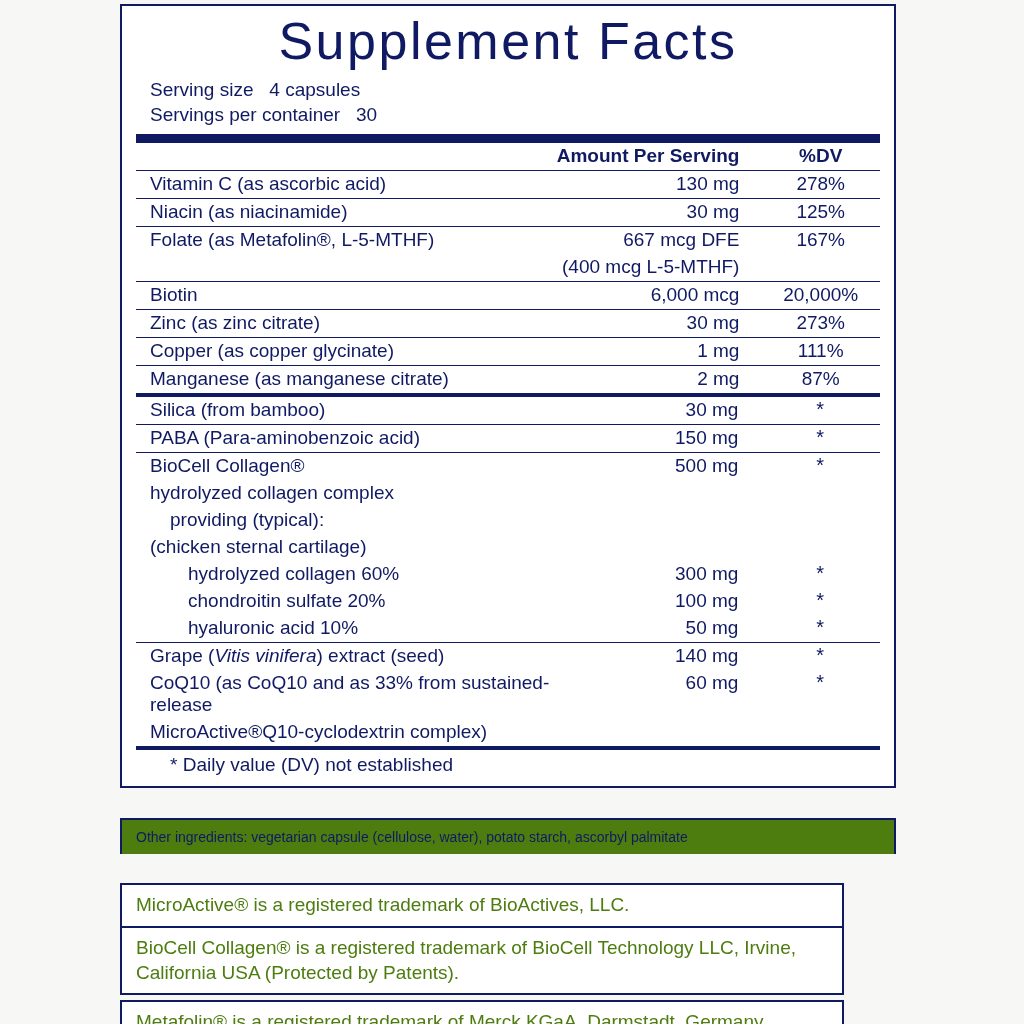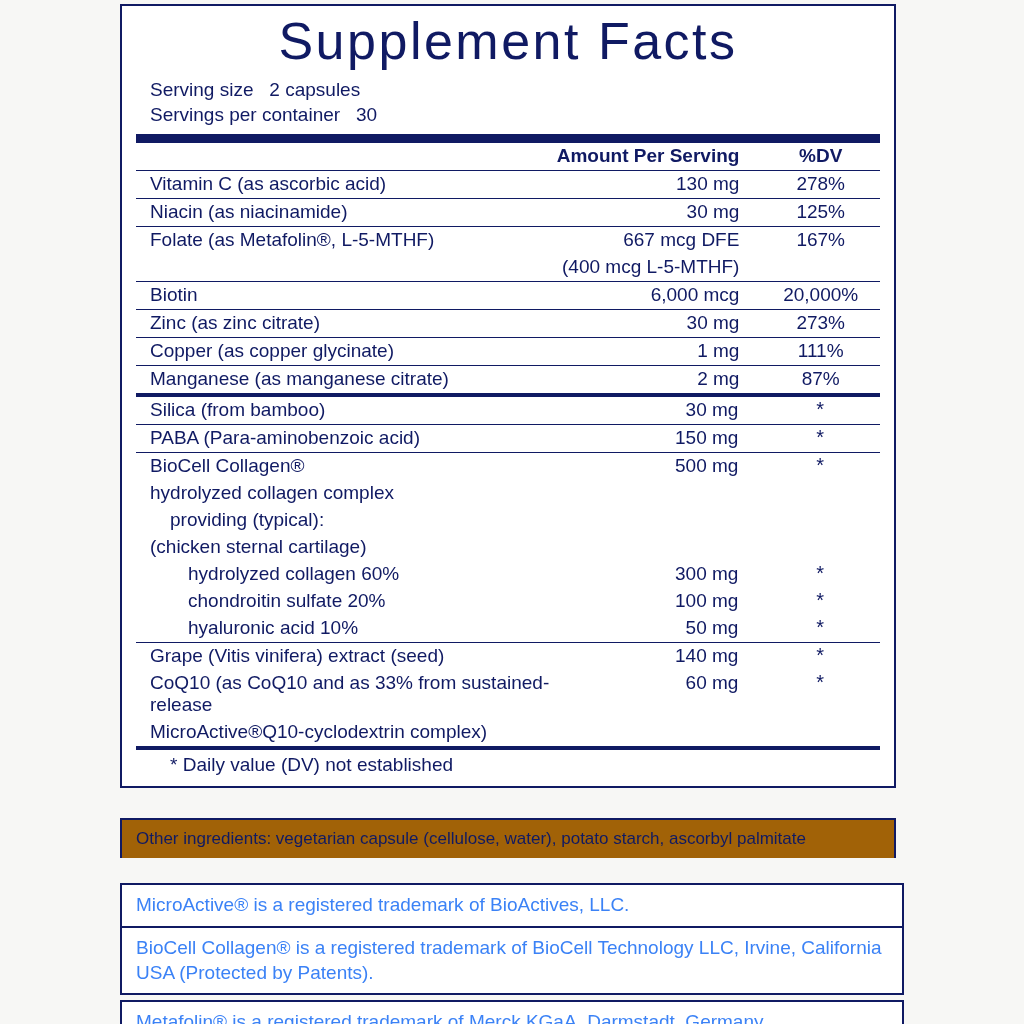--- a/index.html
+++ b/index.html
@@ -79,71 +79,71 @@
   .hdr .c-amount { text-align: right; padding-right: 30px !important; }
 
   tr.line > td { border-bottom: 1.5px solid #101a63; }
   tr.noline > td { border-bottom: none; }
 
   .sub { padding-left: 34px !important; }
   .sub2 { padding-left: 52px !important; }
   .cont { padding-left: 14px !important; margin-top: 44px; }
   .cont2 { padding-left: 26px !important; }
 
-  .ital { }
+  .ital { font-style: italic; }
   .star { font-size: 20px; line-height: 1; }
 
   .footnote {
     font-size: 19px;
     padding: 4px 0 0 34px;
     color: #101a63;
   }
 
   
   .otherbox {
     position: absolute;
     left: 120px;
     width: 776px;
     box-sizing: border-box;
     border-left: 2px solid #101a63;
     border-right: 2px solid #101a63;
     border-top: 2px solid #101a63;
-    background: #a16207;
-    font-size: 17px;
+    background: #4d7c0f;
+    font-size: 14px;
     line-height: 1.3;
     color: #101a63;
     padding: 8px 12px 8px 14px;
   }
   .tmbox {
     position: absolute;
     left: 120px;
-    width: 784px;
+    width: 724px;
     box-sizing: border-box;
     border: 2px solid #101a63;
     background: #ffffff;
     font-size: 19px;
     line-height: 1.3;
-    color: #3b82f6;
+    color: #4d7c0f;
     padding: 8px 12px 8px 14px;
   }
 </style>
 </head>
 <body>
 
 <div class="page">
 
   <div class="panel">
 
     <div class="title">Supplement Facts</div>
 
     <div class="serving-block">
       <div>
         <span>Serving size</span>
         &nbsp;
-        <span>2 capsules</span>
+        <span>4 capsules</span>
       </div>
       <div>
         <span>Servings per container</span>
         &nbsp;
         <span>30</span>
       </div>
     </div>
 
     <div class="rule-thick"></div>
 

